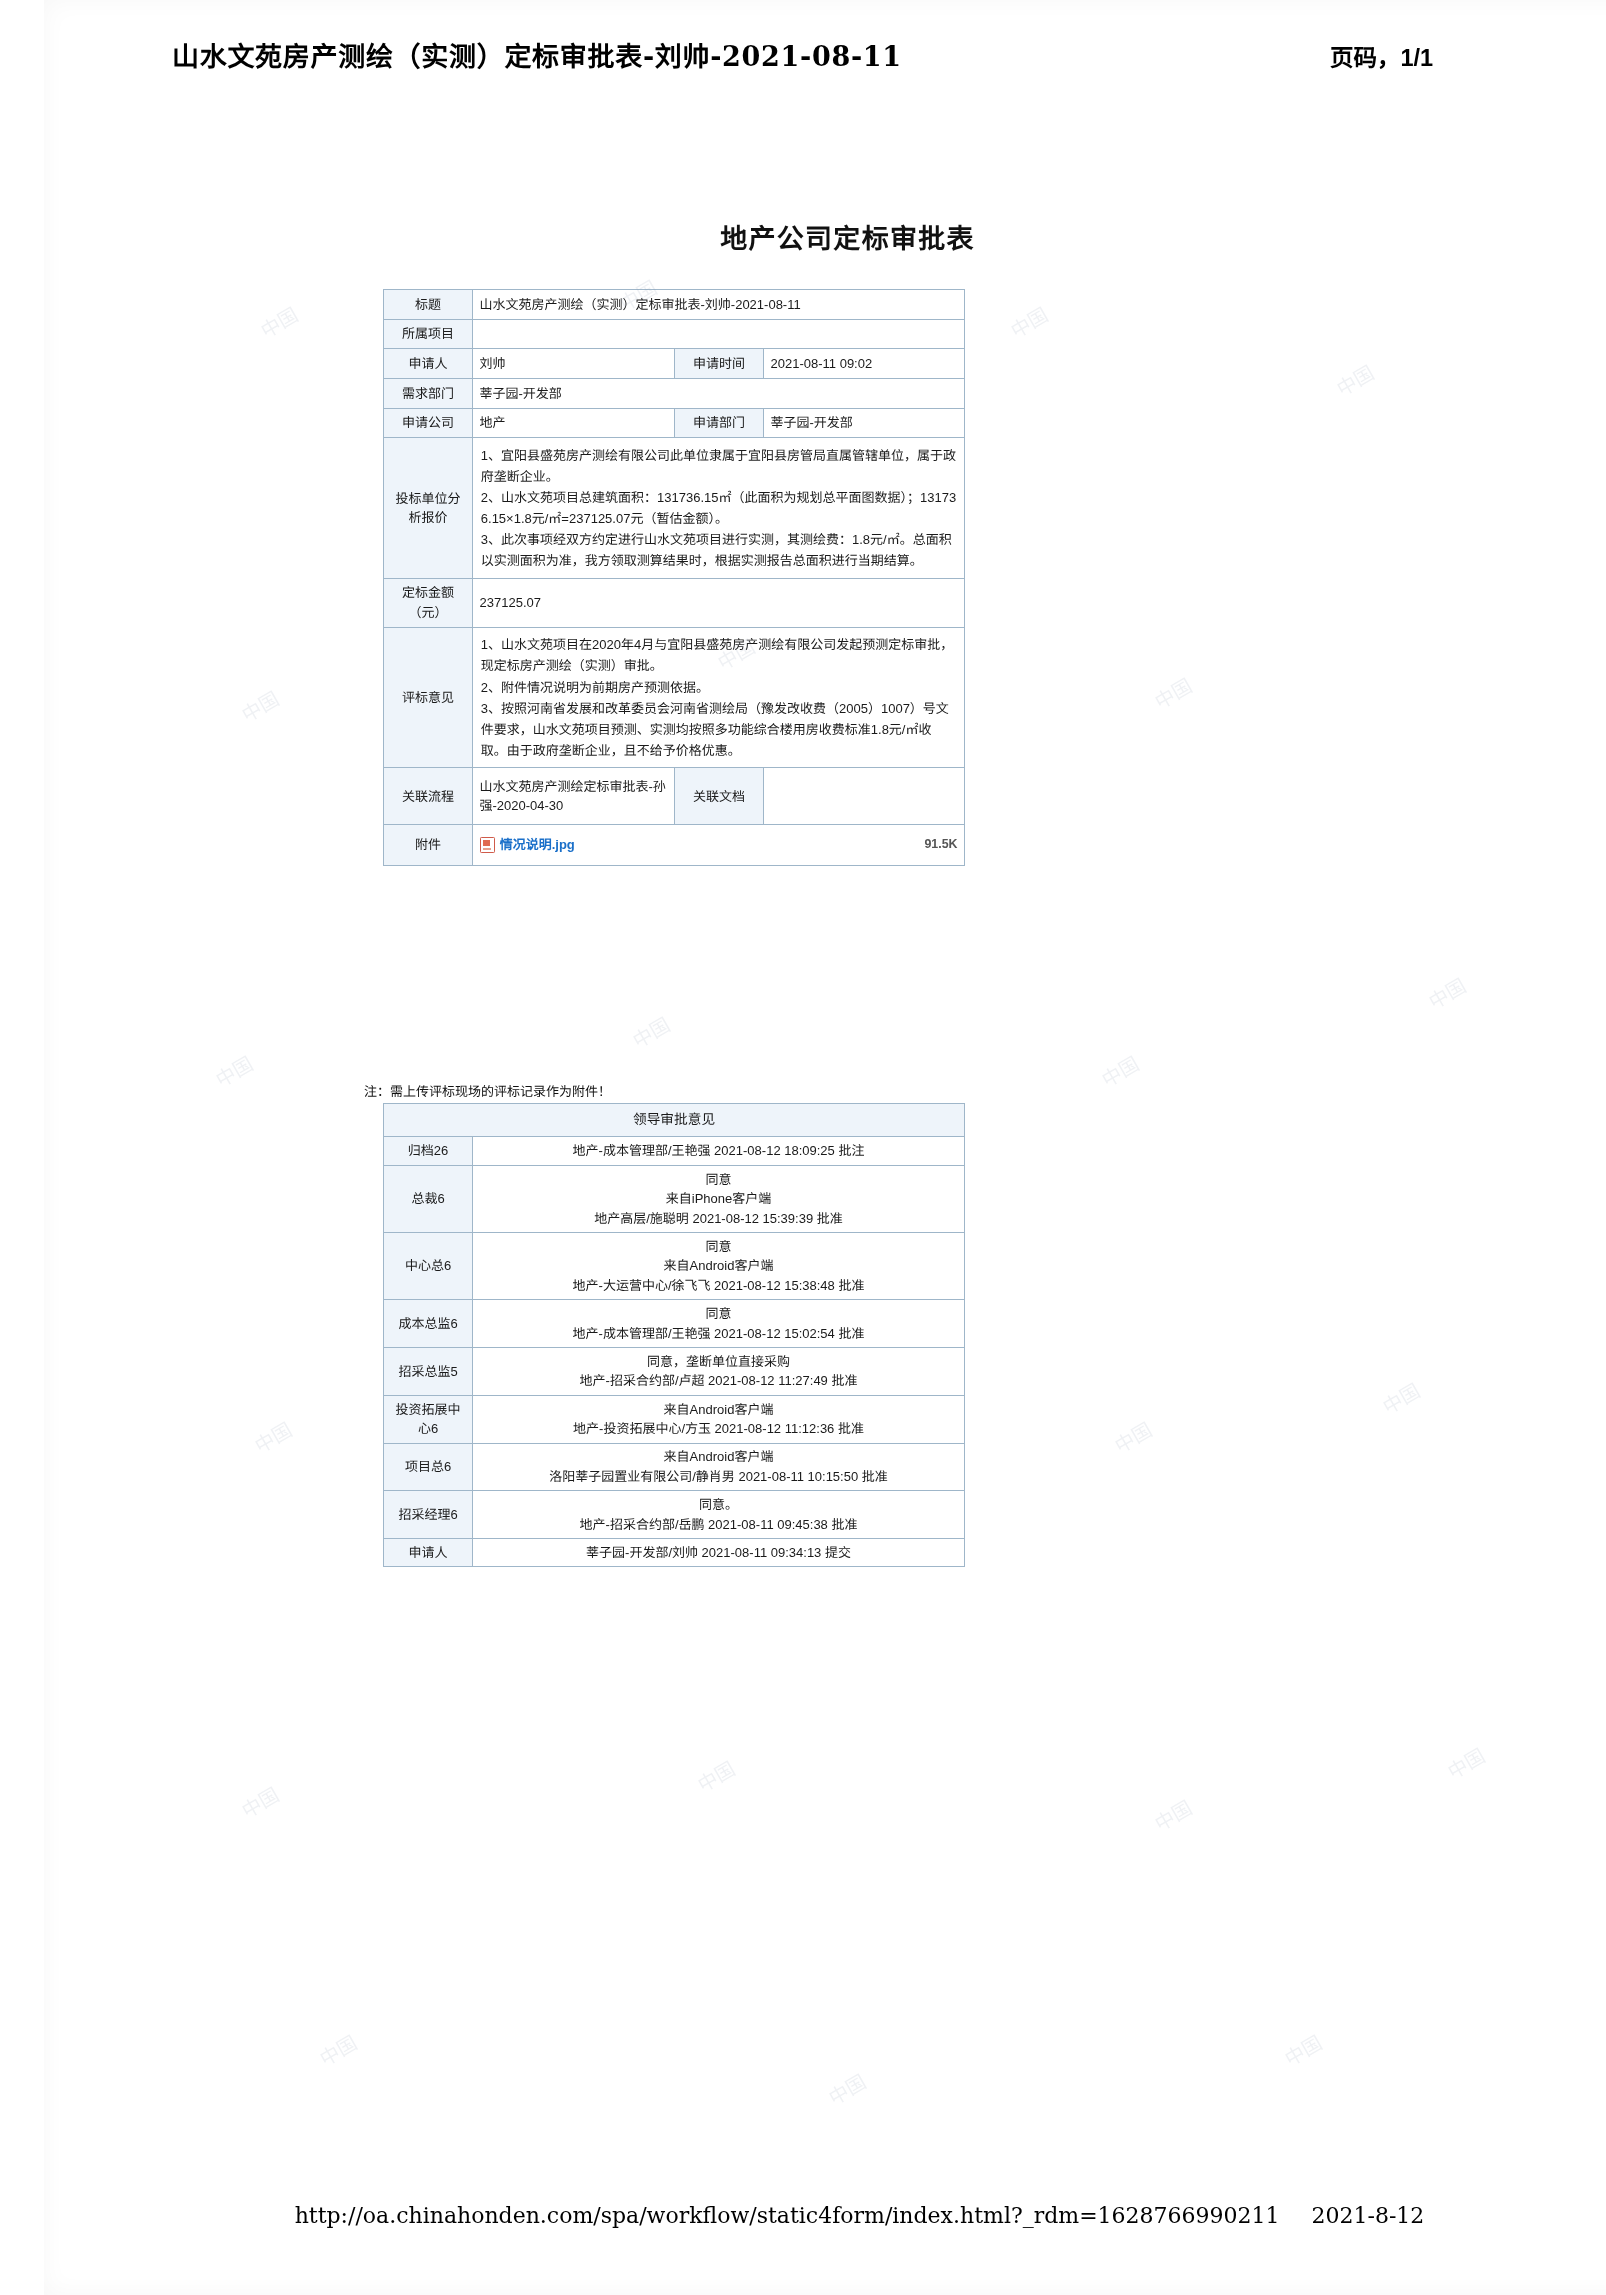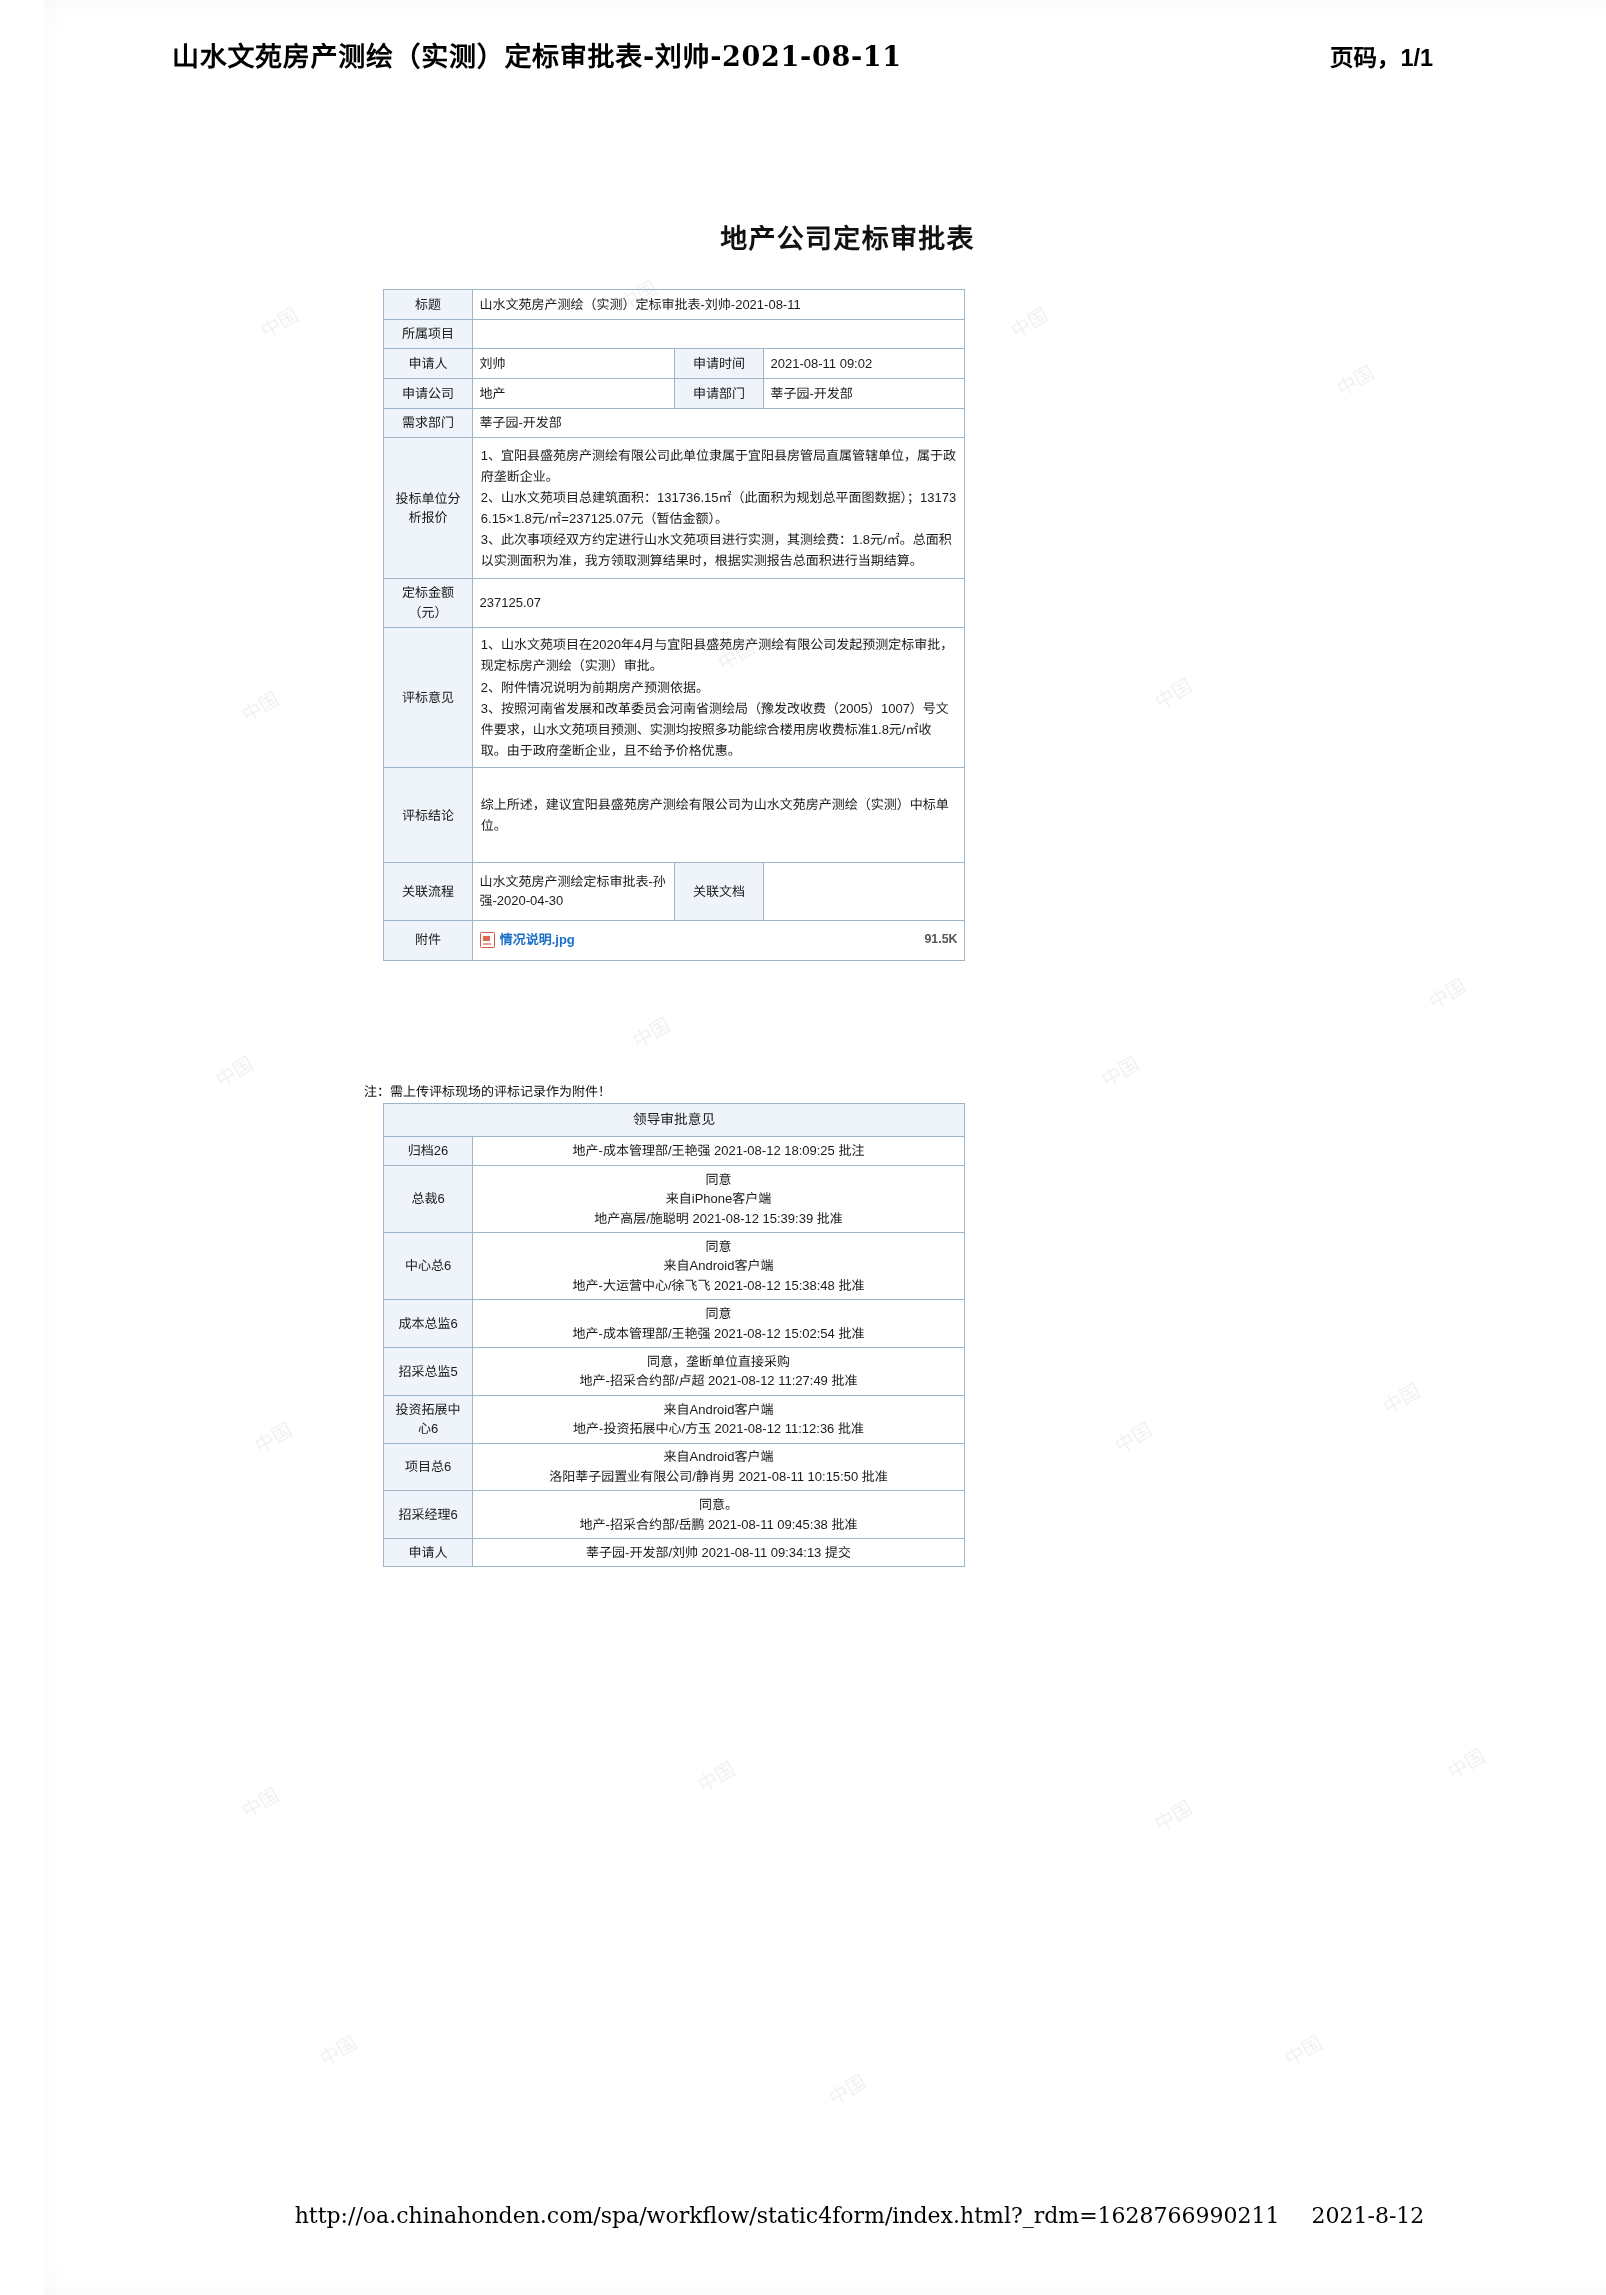--- a/index.html
+++ b/index.html
@@ -270,48 +270,44 @@
         <td class="label">所属项目</td>
         <td class="val" colspan="3"></td>
       </tr>
       <tr>
         <td class="label">申请人</td>
         <td class="val link">刘帅</td>
         <td class="label">申请时间</td>
         <td class="val">2021-08-11 09:02</td>
       </tr>
       <tr>
+        <td class="label">需求部门</td>
+        <td class="val" colspan="3">莘子园-开发部</td>
+      </tr>
+      <tr>
         <td class="label">申请公司</td>
         <td class="val link">地产</td>
         <td class="label">申请部门</td>
         <td class="val">莘子园-开发部</td>
       </tr>
       <tr>
-        <td class="label">需求部门</td>
-        <td class="val" colspan="3">莘子园-开发部</td>
-      </tr>
-      <tr>
         <td class="label tall">投标单位分析报价</td>
         <td class="val para" colspan="3" style="white-space:pre-line">1、宜阳县盛苑房产测绘有限公司此单位隶属于宜阳县房管局直属管辖单位，属于政府垄断企业。
 2、山水文苑项目总建筑面积：131736.15㎡（此面积为规划总平面图数据）；131736.15×1.8元/㎡=237125.07元（暂估金额）。
 3、此次事项经双方约定进行山水文苑项目进行实测，其测绘费：1.8元/㎡。总面积以实测面积为准，我方领取测算结果时，根据实测报告总面积进行当期结算。</td>
       </tr>
       <tr>
         <td class="label tall">定标金额（元）</td>
         <td class="val" colspan="3">237125.07</td>
       </tr>
       <tr>
         <td class="label tall">评标意见</td>
         <td class="val para" colspan="3" style="white-space:pre-line">1、山水文苑项目在2020年4月与宜阳县盛苑房产测绘有限公司发起预测定标审批，现定标房产测绘（实测）审批。
 2、附件情况说明为前期房产预测依据。
 3、按照河南省发展和改革委员会河南省测绘局（豫发改收费（2005）1007）号文件要求，山水文苑项目预测、实测均按照多功能综合楼用房收费标准1.8元/㎡收取。由于政府垄断企业，且不给予价格优惠。</td>
-      </tr>
-      <tr>
-        <td class="label tall" style="height:85px">评标结论</td>
-        <td class="val para" colspan="3" style="white-space:pre-line">综上所述，建议宜阳县盛苑房产测绘有限公司为山水文苑房产测绘（实测）中标单位。</td>
       </tr>
       <tr>
         <td class="label" style="height:47px">关联流程</td>
         <td class="val link-blue">山水文苑房产测绘定标审批表-孙强-2020-04-30</td>
         <td class="label">关联文档</td>
         <td class="val"></td>
       </tr>
       <tr class="attach-row">
         <td class="label" style="height:30px">附件</td>
         <td class="val" colspan="3">

